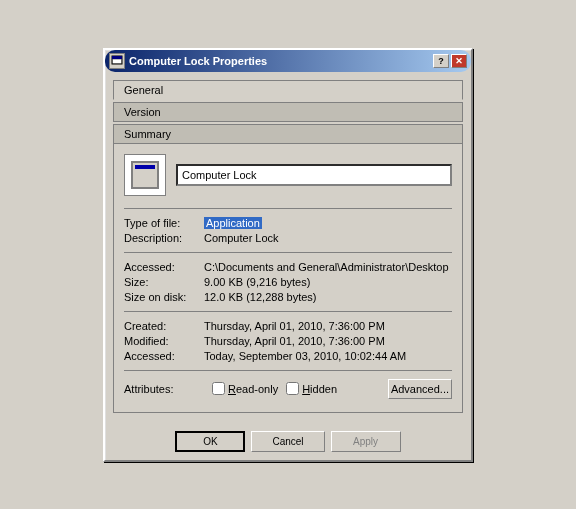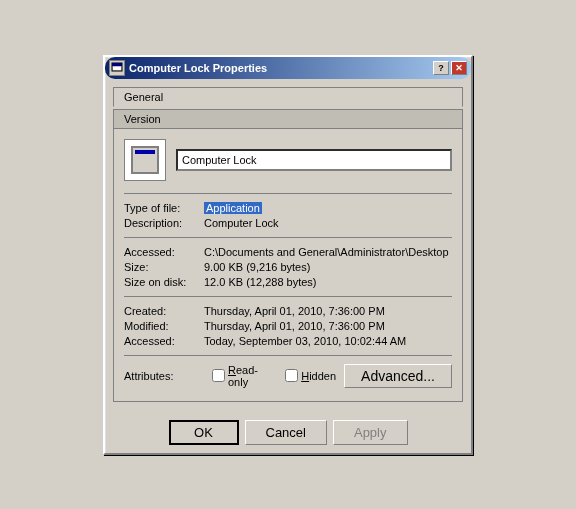--- a/index.html
+++ b/index.html
@@ -195,41 +195,41 @@
     }
     .checkbox-item input[type="checkbox"] {
       width: 13px;
       height: 13px;
     }
     .underline {
       text-decoration: underline;
     }
     .advanced-btn {
       margin-left: auto;
-      padding: 3px 16px;
+      padding: 3px 2px;
       background: #d4d0c8;
       border: 1px solid;
       border-color: #ffffff #808080 #808080 #ffffff;
-      font-size: 14px;
+      font-size: 11px;
       font-family: 'Tahoma', sans-serif;
       cursor: pointer;
     }
     
     .bottom-buttons {
       display: flex;
       justify-content: center;
       gap: 6px;
       padding: 10px 8px 8px;
     }
     .btn {
       padding: 4px 20px;
       background: #d4d0c8;
       border: 1px solid;
       border-color: #ffffff #808080 #808080 #ffffff;
-      font-size: 13px;
+      font-size: 10px;
       font-family: 'Tahoma', sans-serif;
       cursor: pointer;
       min-width: 70px;
     }
     .btn:disabled, .btn.disabled {
       color: #808080;
       cursor: default;
     }
     .btn.focused {
       border: 2px solid #000;
@@ -259,20 +259,23 @@
   </div>
 
   <div class="content">
 
     <div class="tabs">
       <div class="tab active">
         <span>General</span>
       </div>
       <div class="tab">
         <span>Version</span>
+      </div>
+      <div class="tab">
+        <span>Summary</span>
       </div>
     </div>
 
     <div class="tab-panel">
 
       <div class="file-header">
         <div class="file-icon">
           <div class="file-icon-inner"></div>
         </div>
         <input class="file-name-input" type="text" value="Computer Lock" style="">

